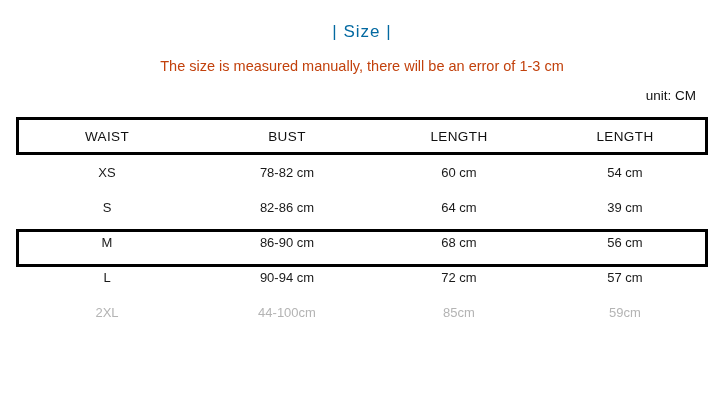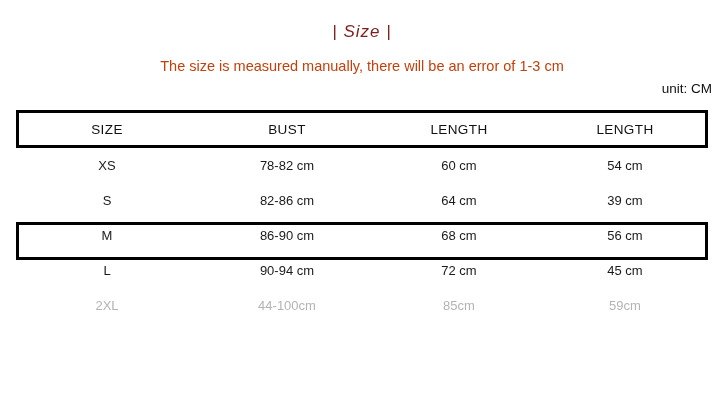--- a/index.html
+++ b/index.html
@@ -15,39 +15,38 @@
     overflow: hidden;
   }
   .page {
     position: relative;
     width: 724px;
     height: 418px;
   }
   .title {
     text-align: center;
     font-size: 17px;
-    color: #7f1d1d;
+    color: #0369a1;
     letter-spacing: 1px;
     margin-top: 22px;
     font-weight: 400;
-    font-style: italic;
   }
   .subtitle {
     text-align: center;
     font-size: 14.5px;
     color: #c2410c;
     margin-top: 16px;
     font-weight: 400;
   }
   .unit {
     text-align: right;
     font-size: 13.5px;
     color: #111111;
-    margin-top: 7px;
-    padding-right: 12px;
+    margin-top: 14px;
+    padding-right: 28px;
   }
   .table-wrap {
     margin-top: 14px;
     padding: 0 16px;
     position: relative;
   }
   table.size-table {
     width: 692px;
     border-collapse: collapse;
     table-layout: fixed;
@@ -106,21 +105,21 @@
   <div class="table-wrap">
     <table class="size-table">
       <colgroup>
         <col class="c1">
           <col class="c2">
           <col class="c3">
           <col class="c4">
       </colgroup>
       <thead>
         <tr class="header-row">
-          <th>SIZE</th>
+          <th>WAIST</th>
           <th>BUST</th>
           <th>LENGTH</th>
           <th>LENGTH</th>
         </tr>
       </thead>
       <tbody>
         <tr class="row">
           <td>XS</td>
           <td>78-82 cm</td>
           <td>60 cm</td>
@@ -135,21 +134,21 @@
         <tr class="row">
           <td>M</td>
           <td>86-90 cm</td>
           <td>68 cm</td>
           <td>56 cm</td>
         </tr>
         <tr class="row">
           <td>L</td>
           <td>90-94 cm</td>
           <td>72 cm</td>
-          <td>45 cm</td>
+          <td>57 cm</td>
         </tr>
         <tr class="row fade2">
           <td>2XL</td>
           <td>44-100cm</td>
           <td>85cm</td>
           <td>59cm</td>
         </tr>
       </tbody>
     </table>
 

